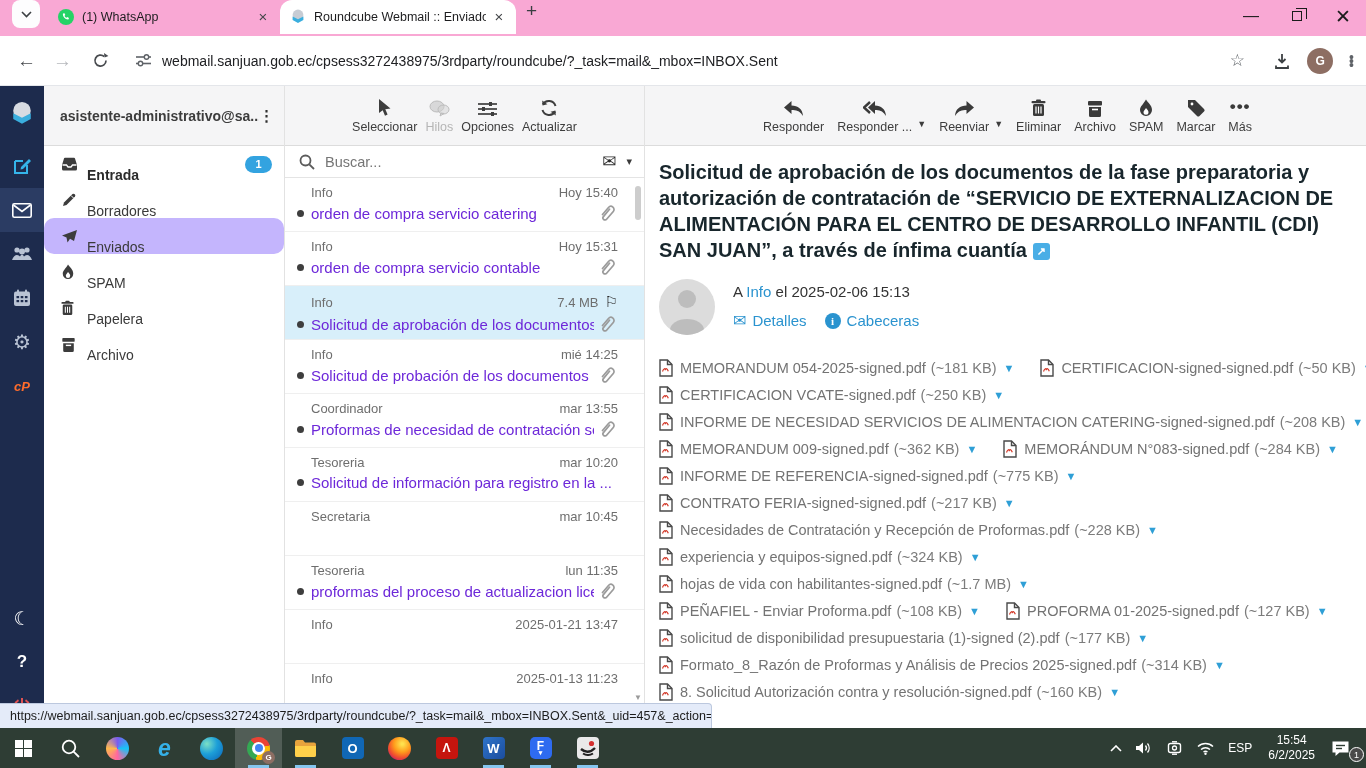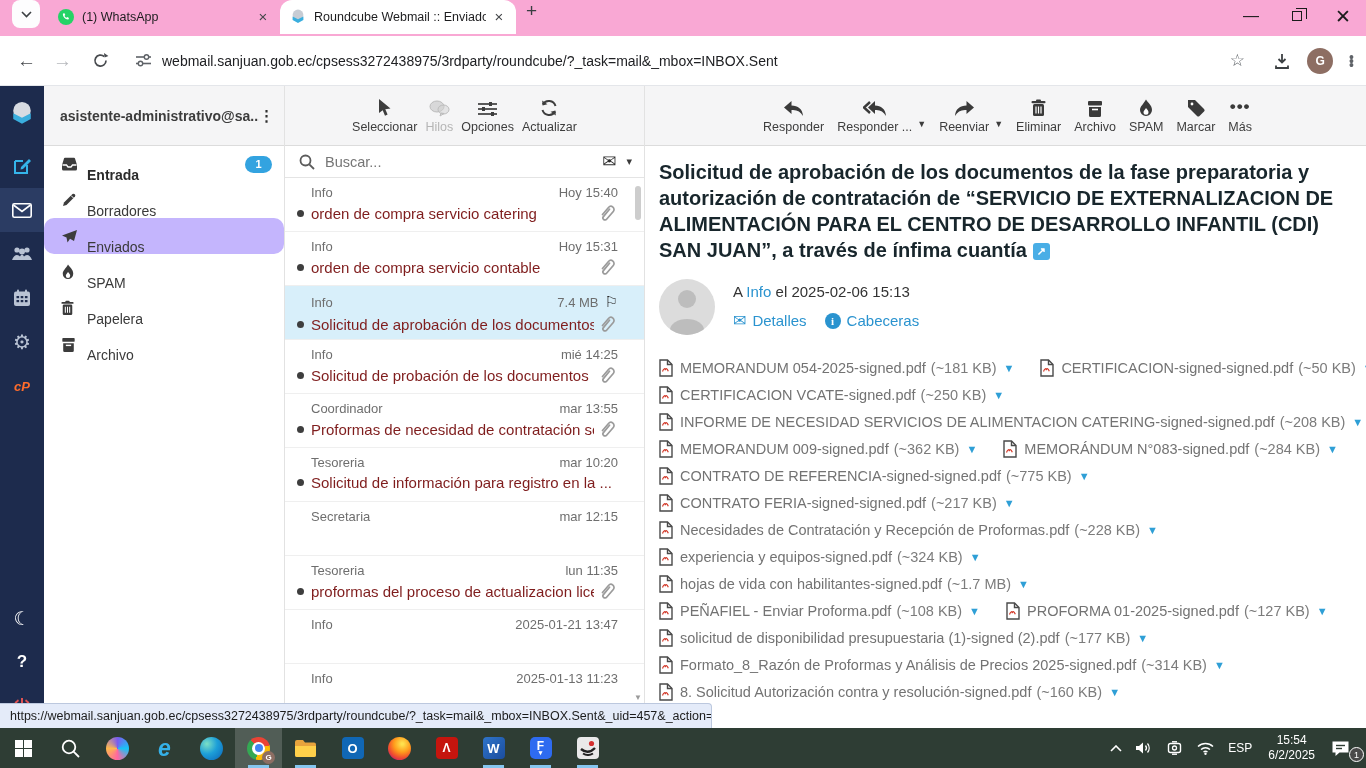--- a/index.html
+++ b/index.html
@@ -75,21 +75,21 @@
   .msg-scroll { flex:1; overflow:hidden; }
   .msg-row { height:54px; border-bottom:1px solid #efefef; padding:7px 26px 0 12px; position:relative; }
   .msg-row.selected { background:#d8effa; }
   .msg-l1 { display:flex; align-items:center; font-size:13px; color:#6e6e6e; }
   .msg-sender { flex:1; padding-left:14px; }
   .msg-flag { font-size:15px; color:#2b2b2b; margin-left:6px; display:none; }
   .msg-row.flagged .msg-flag { display:inline; }
   .msg-l2 { display:flex; align-items:center; margin-top:4px; }
   .msg-dot { width:7px; height:7px; border-radius:50%; background:#3e3e3e; margin-right:7px; visibility:hidden; flex-shrink:0; }
   .msg-row.unread .msg-dot { visibility:visible; }
-  .msg-subject { flex:1; font-size:15px; color:#7f1d1d; white-space:nowrap; overflow:hidden; }
+  .msg-subject { flex:1; font-size:15px; color:#6d28d9; white-space:nowrap; overflow:hidden; }
   .msg-clip { width:20px; color:#9b9b9b; display:none; margin-left:4px; }
   .msg-row.attach .msg-clip { display:block; }
   .list-scrollbar { position:absolute; right:1px; top:98px; bottom:26px; width:10px; }
   .list-thumb { position:absolute; top:2px; left:2px; width:6px; height:34px; background:#cdcdcd; border-radius:3px; }
   .list-down { position:absolute; bottom:0; left:0; width:10px; text-align:center; font-size:8px; color:#9a9a9a; }
 
   .readerpane { flex:1; display:flex; flex-direction:column; position:relative; background:#fff; }
   .reader-toolbar { display:flex; align-items:center; padding-left:118px; gap:13px; }
   .reader-body { flex:1; padding:13px 34px 0 14px; overflow:hidden; }
   .subject { font-size:20px; line-height:26px; font-weight:bold; color:#18262c; max-width:676px; }
@@ -497,21 +497,21 @@
     </div>
     <div class="msg-l2">
       <span class="msg-dot"></span>
       <span class="msg-subject">Solicitud de información para registro en la ...</span>
 
     </div>
   </div>
           <div class="msg-row unread attach">
     <div class="msg-l1">
       <span class="msg-sender">Secretaria</span>
-      <span class="msg-date">mar 12:15</span>
+      <span class="msg-date">mar 10:45</span>
 
     </div>
   </div>
           <div class="msg-row unread attach">
     <div class="msg-l1">
       <span class="msg-sender">Tesoreria</span>
       <span class="msg-date">lun 11:35</span>
 
     </div>
     <div class="msg-l2">
@@ -720,21 +720,21 @@
     <span class="att-caret">▼</span>
   </span>
             </div>
             <div class="att-row">
               <span class="att-item">
     <svg width="14" height="18" viewBox="0 0 14 18">
       <path d="M1 1 h7.5 L13 5.5 V17 H1 Z" fill="none" stroke="#4a4a4a" stroke-width="1.4"></path>
       <path d="M8.5 1 V5.5 H13" fill="none" stroke="#4a4a4a" stroke-width="1.4"></path>
       <path d="M3.5 12.5 c1.2-3.5 2.8-3.5 2.8-1.2 0-2.3 1.8-2.3 3 1" fill="none" stroke="#d23a2a" stroke-width="1.2"></path>
     </svg>
-    <span class="att-name">CONTRATO DE REFERENCIA-signed-signed.pdf</span>
+    <span class="att-name">INFORME DE REFERENCIA-signed-signed.pdf</span>
     <span class="att-size">(~775 KB)</span>
     <span class="att-caret">▼</span>
   </span>
             </div>
             <div class="att-row">
               <span class="att-item">
     <svg width="14" height="18" viewBox="0 0 14 18">
       <path d="M1 1 h7.5 L13 5.5 V17 H1 Z" fill="none" stroke="#4a4a4a" stroke-width="1.4"></path>
       <path d="M8.5 1 V5.5 H13" fill="none" stroke="#4a4a4a" stroke-width="1.4"></path>
       <path d="M3.5 12.5 c1.2-3.5 2.8-3.5 2.8-1.2 0-2.3 1.8-2.3 3 1" fill="none" stroke="#d23a2a" stroke-width="1.2"></path>

